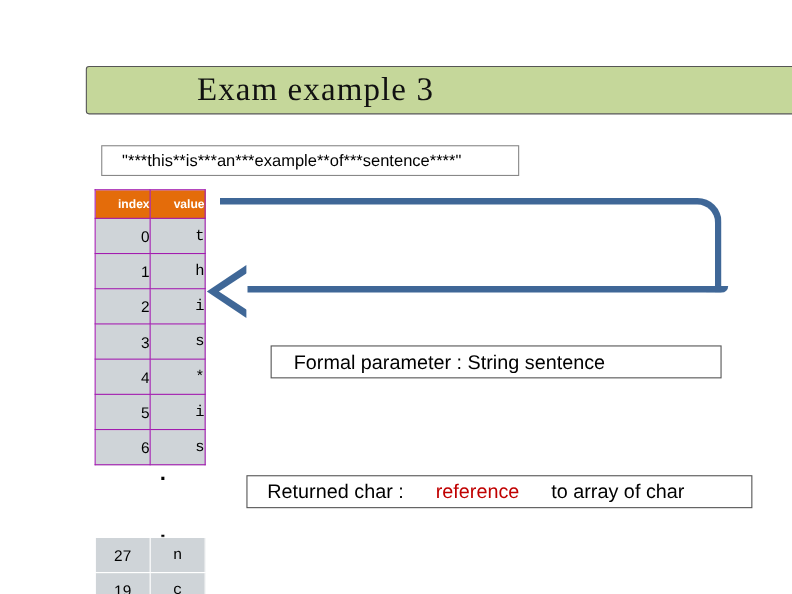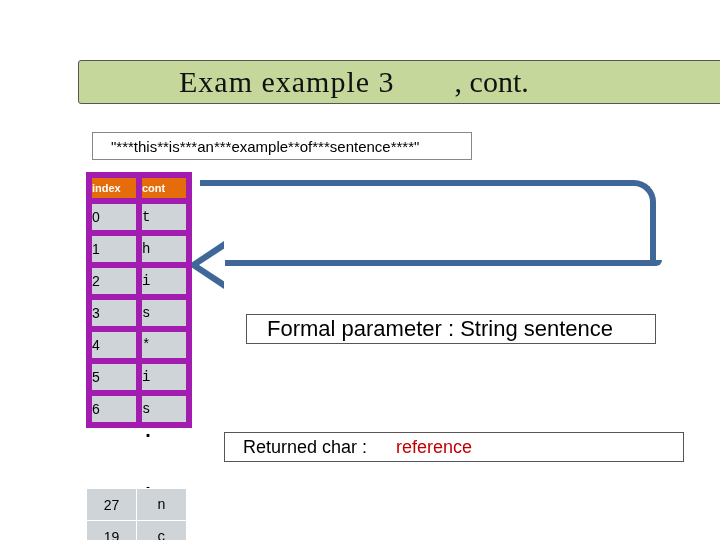--- a/index.html
+++ b/index.html
@@ -22,21 +22,21 @@
 
   .sentence-box {
     position: absolute; left: 44px; top: 84px; width: 380px; height: 28px;
     border: 1px solid #888; background: #fff;
     font-size: 15px; padding: 4px 6px; display: flex; align-items: center;
   }
 
   
   .tbl { position: absolute; left: 38px; top: 124px; border-collapse: collapse; }
   .tbl th, .tbl td {
-    width: 50px; height: 32px; border: 6px solid #a21caf; text-align: left;
+    width: 50px; height: 32px; border: 1px solid #a21caf; text-align: right;
     font-size: 14px; background: #cfd4d8; font-weight: normal;
   }
   .tbl th { background: #e46c0a; color: #fff; font-weight: bold; font-size: 11px; height: 26px; }
   .tbl td.val { font-family: "Courier New", monospace; }
 
   .dots {
     position: absolute; left: 82px; top: 360px;
     display: flex; flex-direction: column; gap: 6px;
     font-family: "Courier New", monospace; font-size: 20px; font-weight: bold;
   }
@@ -69,58 +69,57 @@
     position: absolute; left: 151px; top: 200px;
     width: 0; height: 0;
     border-top: 17px solid transparent;
     border-bottom: 17px solid transparent;
     border-right: 26px solid #fff;
   }
 
   .formal-box {
     position: absolute; left: 198px; top: 266px; width: 410px; height: 30px;
     border: 1px solid #555; background: #fff; display: flex; align-items: center;
-    padding-left: 8px; font-size: 22px;
+    padding-left: 8px; font-size: 18px;
   }
 
   .returned-box {
     position: absolute; left: 176px; top: 384px; width: 460px; height: 30px;
     border: 1px solid #555; background: #fff; display: flex; align-items: center;
     padding-left: 6px; font-size: 18px; white-space: pre;
   }
   .returned-box .ref { color: #c00000; text-align: center; }
 
   .pagenum {
     position: absolute; right: 18px; bottom: 12px; font-size: 14px; color: #888;
   }
 </style>
 </head>
 <body>
 
 <div class="slide">
 
   <div class="title-bar">
     <span class="t1">Exam example 3</span>
-    <span class="t2">, cont.</span>
   </div>
 
   <div class="sentence-box">
     <span>"***this**is***an***example**of***sentence****"</span>
   </div>
 
   <div class="arrow-body"></div>
   <div class="arrow-bottom"></div>
   <div class="arrow-head"></div>
   <div class="arrow-head-inner"></div>
 
   <table class="tbl">
     <thead>
       <tr>
         <th>index</th>
-        <th>cont</th>
+        <th>value</th>
       </tr>
     </thead>
     <tbody id="top-rows">
         <tr>
           <td>0</td>
           <td class="val">t</td>
         </tr>
         <tr>
           <td>1</td>
           <td class="val">h</td>
@@ -168,16 +167,16 @@
           <td>43</td>
           <td class="val">e</td>
         </tr>
       </tbody>
   </table>
 
   <div class="formal-box">
     <span>Formal parameter : String sentence</span>
   </div>
 
-  <div class="returned-box"><span>Returned char : </span><span class="ref">reference</span></div>
+  <div class="returned-box"><span>Returned char : </span><span class="ref">reference</span><span> to array of char</span></div>
 
   <div class="pagenum">8</div>
 </div>
 
 </body></html>

